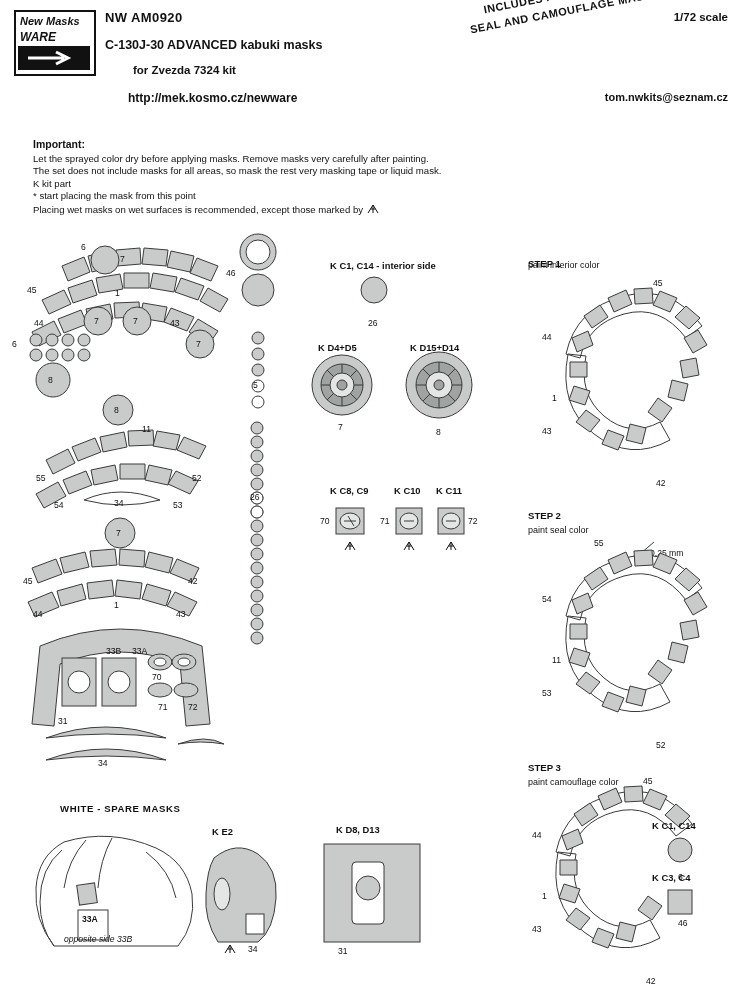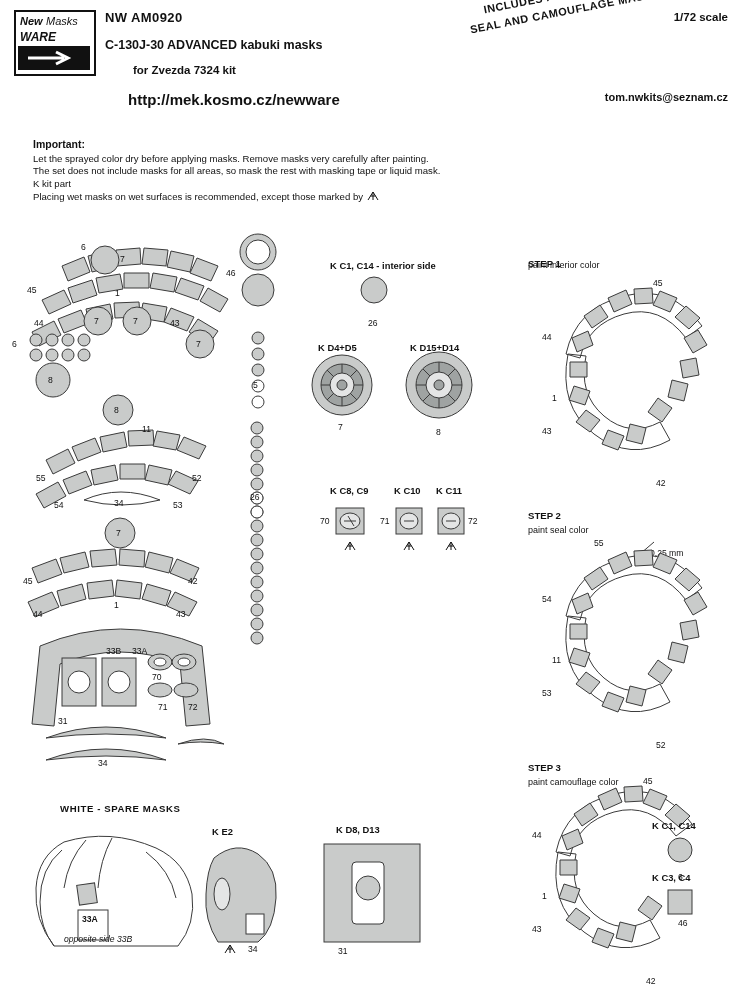--- a/index.html
+++ b/index.html
@@ -12,29 +12,29 @@
     overflow:hidden;
   }
   .page{position:absolute;left:0;top:0;width:742px;height:985px;}
 
   
   .logo{
     position:absolute;left:14px;top:10px;width:78px;height:62px;
     border:2px solid #111;background:#fff;
   }
   .logo .l1{position:absolute;left:4px;top:3px;font-size:11px;font-weight:bold;font-style:italic;}
-  .logo .l2{position:absolute;left:30px;top:3px;font-size:11px;font-weight:normal;font-style:italic;}
+  .logo .l2{position:absolute;left:30px;top:3px;font-size:11px;font-weight:bold;font-style:italic;}
   .logo .l3{position:absolute;left:4px;top:18px;font-size:12px;font-weight:bold;font-style:italic;}
   .logo .arrowbox{position:absolute;left:2px;top:34px;width:72px;height:24px;background:#111;}
   .logo .arrowbox svg{position:absolute;left:0;top:0;}
 
   .hdr-code{position:absolute;left:105px;top:10px;font-size:13px;font-weight:bold;letter-spacing:.4px;}
   .hdr-title{position:absolute;left:105px;top:38px;font-size:12.5px;font-weight:bold;}
   .hdr-kit{position:absolute;left:133px;top:64px;font-size:11.5px;font-weight:bold;}
-  .hdr-url{position:absolute;left:108px;top:91px;font-size:15px;font-weight:bold;padding-left:20px;}
+  .hdr-url{position:absolute;left:108px;top:91px;font-size:12px;font-weight:bold;padding-left:20px;}
   .hdr-scale{position:absolute;right:14px;top:11px;font-size:11.5px;font-weight:bold;}
   .hdr-mail{position:absolute;right:14px;top:91px;font-size:11px;font-weight:bold;}
   .hdr-diag{
     position:absolute;left:398px;top:18px;width:330px;
     transform:rotate(-11deg);transform-origin:left top;
     font-size:11px;font-weight:bold;letter-spacing:.5px;line-height:17px;
     text-align:center;
   }
 
   
@@ -71,22 +71,23 @@
   <div class="hdr-kit">for Zvezda 7324 kit</div>
   <div class="hdr-url">http://mek.kosmo.cz/newware</div>
   <div class="hdr-scale">1/72 scale</div>
   <div class="hdr-mail">tom.nwkits@seznam.cz</div>
   <div class="hdr-diag" style="white-space:pre-line;">INCLUDES ALSO WINDOWS
 SEAL AND CAMOUFLAGE MASKS</div>
 
   <div class="imp">
     <div class="ttl">Important:</div>
     <p>Let the sprayed color dry before applying masks. Remove masks very carefully after painting.</p>
-    <p>The set does not include masks for all areas, so mask the rest with masking tape or liquid mask.</p>
+    <p>The set does not include masks for all areas, so mask the rest very masking tape or liquid mask.</p>
     <p>K kit part</p>
+    <p>* start placing the mask from this point</p>
     <p style="display:flex;gap:4px;align-items:center;">
       <span>Placing wet masks on wet surfaces is recommended, except those marked by</span>
       <span>
         <svg width="13" height="11" viewBox="0 0 13 11">
           <path d="M1 10 L6 2 M6 2 L11 10 M3.5 6 L8.5 6 M6 2 L6 10" stroke="#111" stroke-width="1" fill="none"></path>
         </svg>
       </span>
     </p>
   </div>
 

